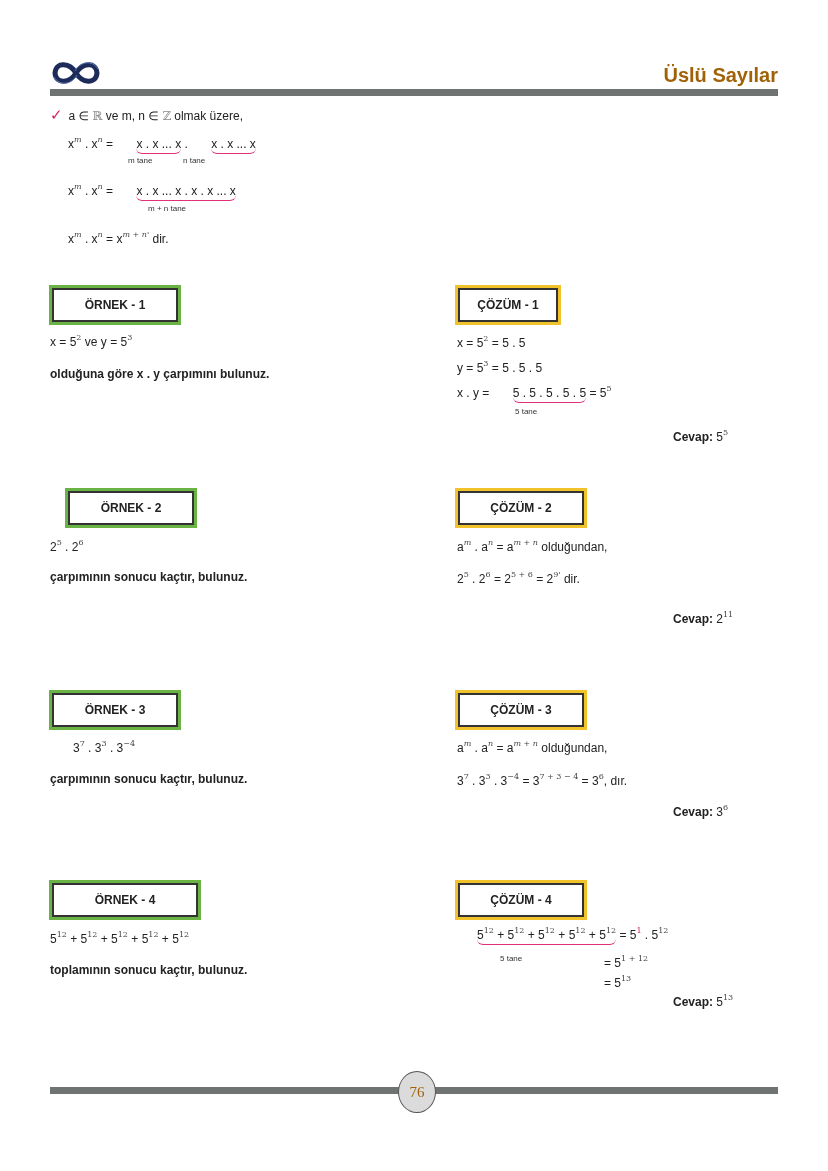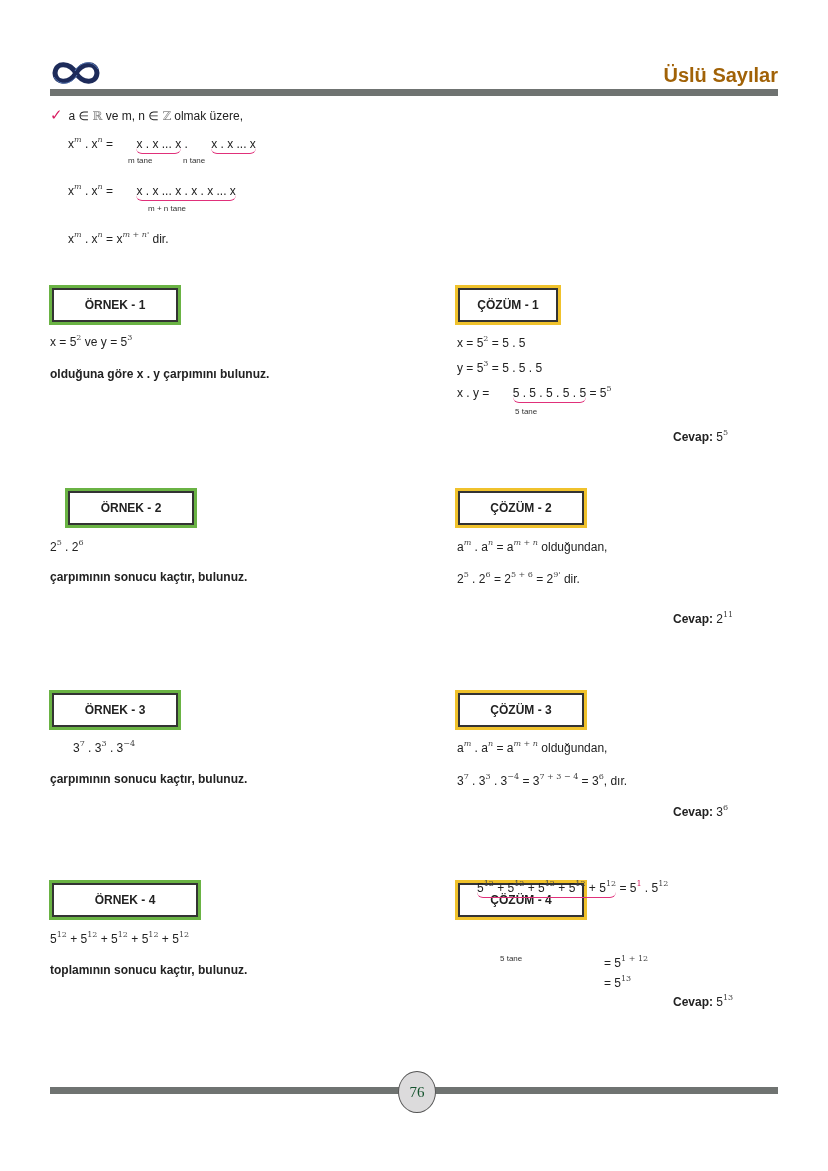--- a/index.html
+++ b/index.html
@@ -18,21 +18,21 @@
   .ul::after { content: ""; position: absolute; left: 0; right: 0; bottom: -3px; height: 5px;
                border-bottom: 1.5px solid #e0307a; border-radius: 0 0 6px 6px; }
   .under-label { font-size: 8px; color: #333; }
   .box { font-weight: bold; font-size: 12px; text-align: center; line-height: 30px;
          background: #fff; border: 2px solid #333; box-sizing: border-box; height: 34px; }
   .box.green { outline: 3px solid #6ab344; outline-offset: 0; }
   .box.yellow { outline: 3px solid #f0c22c; outline-offset: 0; }
   .footer-bar { left: 50px; top: 1087px; width: 728px; height: 7px; background: #6f7371; }
   .page-num { left: 398px; top: 1071px; width: 36px; height: 40px; border-radius: 50%;
               background: #dcdbdc; border: 1px solid #555; font-family: "Liberation Serif", serif;
-              font-size: 15px; text-align: center; line-height: 40px; color: #14532d; }
+              font-size: 15px; text-align: center; line-height: 40px; color: #a16207; }
   .red { color: #d81b60; }
 </style>
 </head>
 <body>
 
 <div class="abs logo">
   <svg width="52" height="30" viewBox="0 0 52 30">
     <path d="M26 15 C20 5, 6 3, 5 15 C6 27, 20 25, 26 15 C32 5, 46 3, 47 15 C46 27, 32 25, 26 15 Z" fill="none" stroke="#1d2b5a" stroke-width="5"></path>
     <path d="M4 19 C10 29, 22 26, 27 17" fill="none" stroke="#5b7bb5" stroke-width="1"></path>
     <path d="M48 11 C42 1, 30 4, 25 13" fill="none" stroke="#5b7bb5" stroke-width="1"></path>
@@ -95,21 +95,21 @@
 <div class="abs text" style="left:457px; top:774px;">3<sup class="n">7</sup> . 3<sup class="n">3</sup> . 3<sup class="n">−4</sup> = 3<sup class="n">7 + 3 − 4</sup> = 3<sup class="n">6</sup>, dır.</div>
 <div class="abs text" style="left:673px; top:805px;">
   <span class="bold">Cevap:</span> 3<sup class="n">6</sup>
 </div>
 
 <div class="abs box green" style="left:52px; top:883px; width:146px;">ÖRNEK - 4</div>
 <div class="abs text" style="left:50px; top:932px;">5<sup class="n">12</sup> + 5<sup class="n">12</sup> + 5<sup class="n">12</sup> + 5<sup class="n">12</sup> + 5<sup class="n">12</sup></div>
 <div class="abs text bold" style="left:50px; top:963px;">toplamının sonucu kaçtır, bulunuz.</div>
 
 <div class="abs box yellow" style="left:458px; top:883px; width:126px;">ÇÖZÜM - 4</div>
-<div class="abs text" style="left:457px; top:881px;">
+<div class="abs text" style="left:457px; top:928px;">
   <span class="ul">5<sup class="n">12</sup> + 5<sup class="n">12</sup> + 5<sup class="n">12</sup> + 5<sup class="n">12</sup> + 5<sup class="n">12</sup></span> = 5<sup class="n red">1</sup> . 5<sup class="n">12</sup>
 </div>
 <div class="abs under-label" style="left:500px; top:954px;">5 tane</div>
 <div class="abs text" style="left:604px; top:956px;">= 5<sup class="n">1 + 12</sup></div>
 <div class="abs text" style="left:604px; top:976px;">= 5<sup class="n">13</sup></div>
 <div class="abs text" style="left:673px; top:995px;">
   <span class="bold">Cevap:</span> 5<sup class="n">13</sup>
 </div>
 
 <div class="abs footer-bar"></div>

